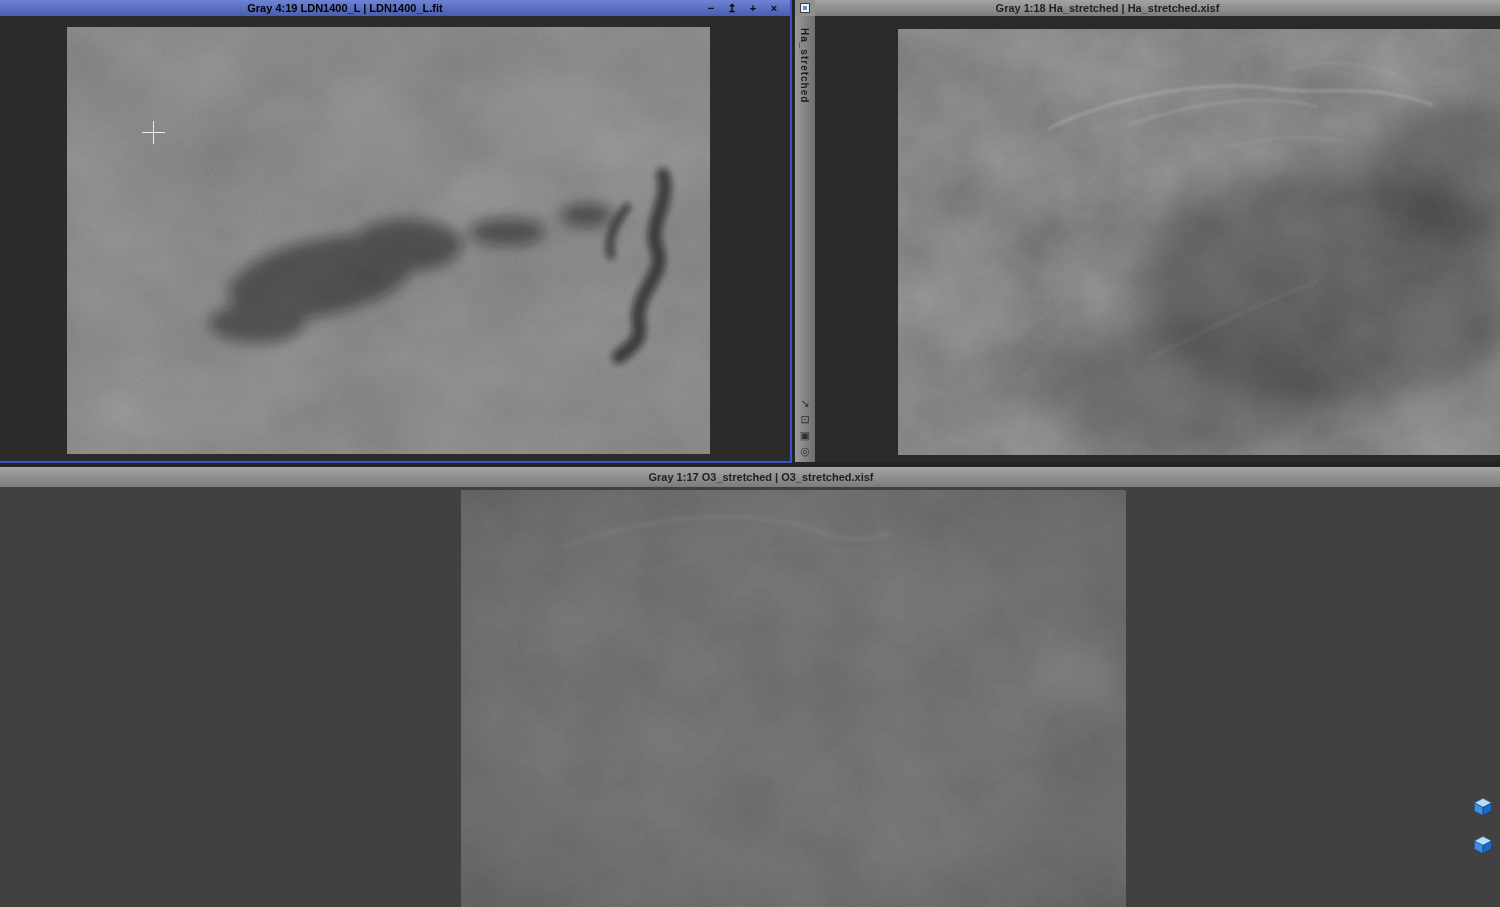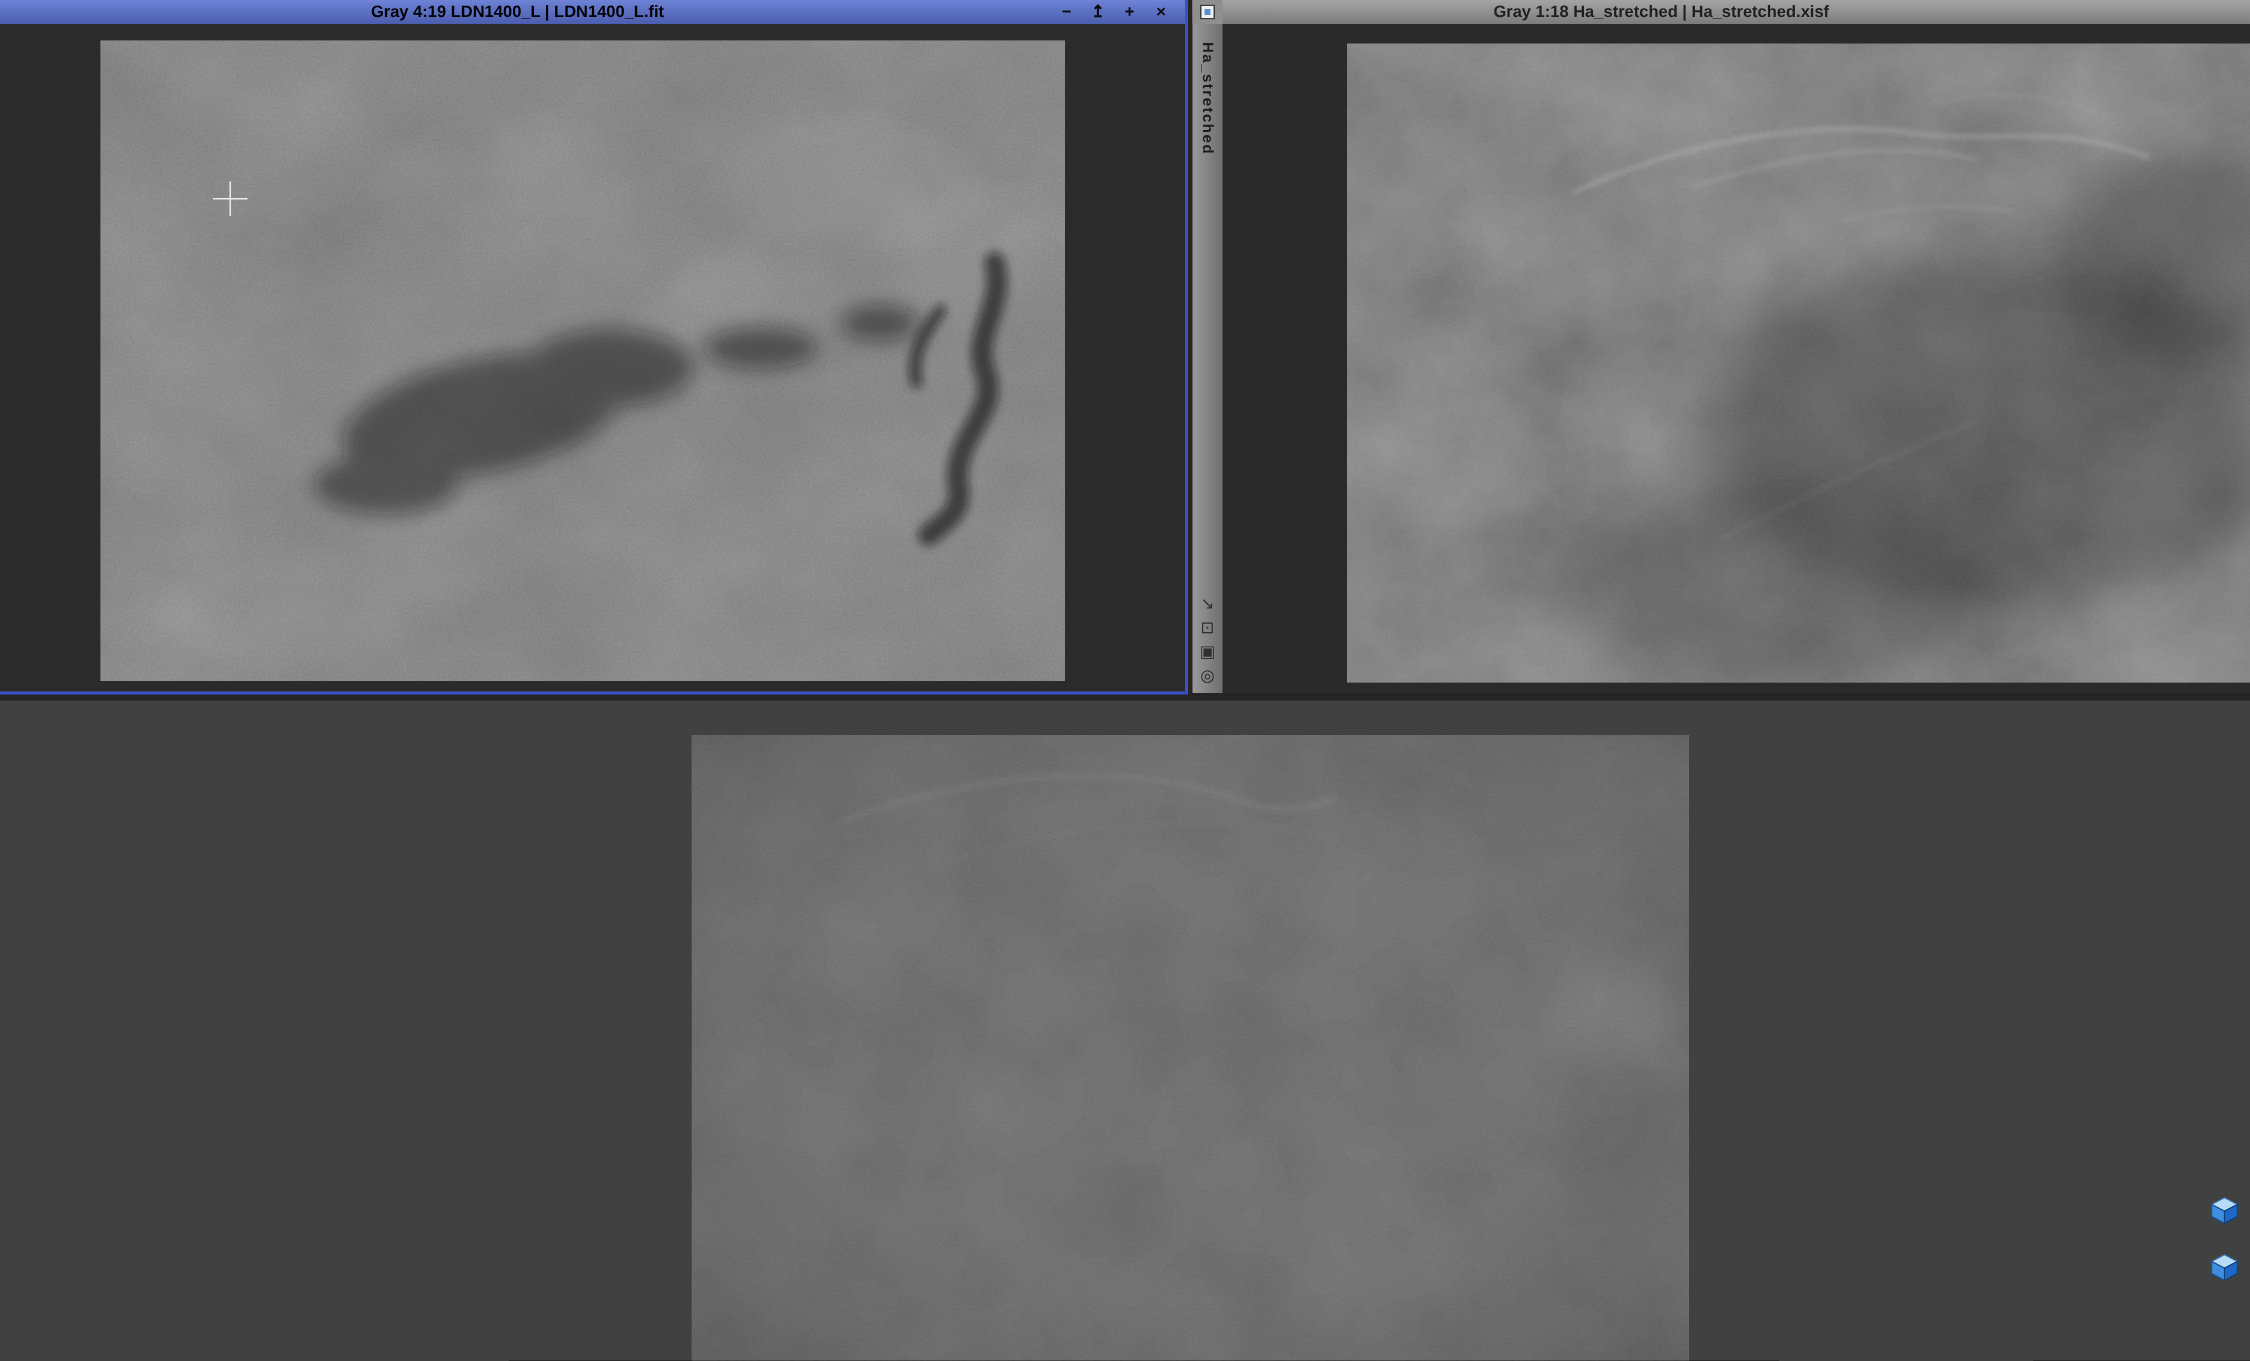--- a/index.html
+++ b/index.html
@@ -120,20 +120,23 @@
     <radialGradient id="vign" cx="50%" cy="50%" r="75%">
       <stop offset="55%" stop-color="#000000" stop-opacity="0"></stop>
       <stop offset="100%" stop-color="#000000" stop-opacity="0.55"></stop>
     </radialGradient>
   </defs>
 </svg>
 
 <div class="workspace">
 
   <section class="window win-o3">
+    <header class="titlebar inactive">
+      <span class="title-text">Gray 1:17 O3_stretched | O3_stretched.xisf</span>
+    </header>
     <div class="image-view">
       <svg width="665" height="417" viewBox="0 0 665 417">
         <rect width="665" height="417" filter="url(#nz-cloud-c)"></rect>
         <g stroke="#bcbcbc" fill="none" filter="url(#b4)">
           <path d="M100,58 C180,26 290,16 360,42 C395,55 415,48 430,42" stroke-width="2.5" opacity="0.22"></path>
           <path d="M170,85 C260,55 360,52 430,70" stroke-width="2" opacity="0.10"></path>
           <path d="M480,170 C530,185 570,220 560,260 C553,286 520,295 505,285" stroke-width="2" opacity="0.08"></path>
         </g>
         <ellipse cx="610" cy="190" rx="40" ry="28" fill="#ffffff" opacity="0.05" filter="url(#b16)"></ellipse>
         <rect width="665" height="417" fill="url(#vign)" opacity="0.35"></rect>

